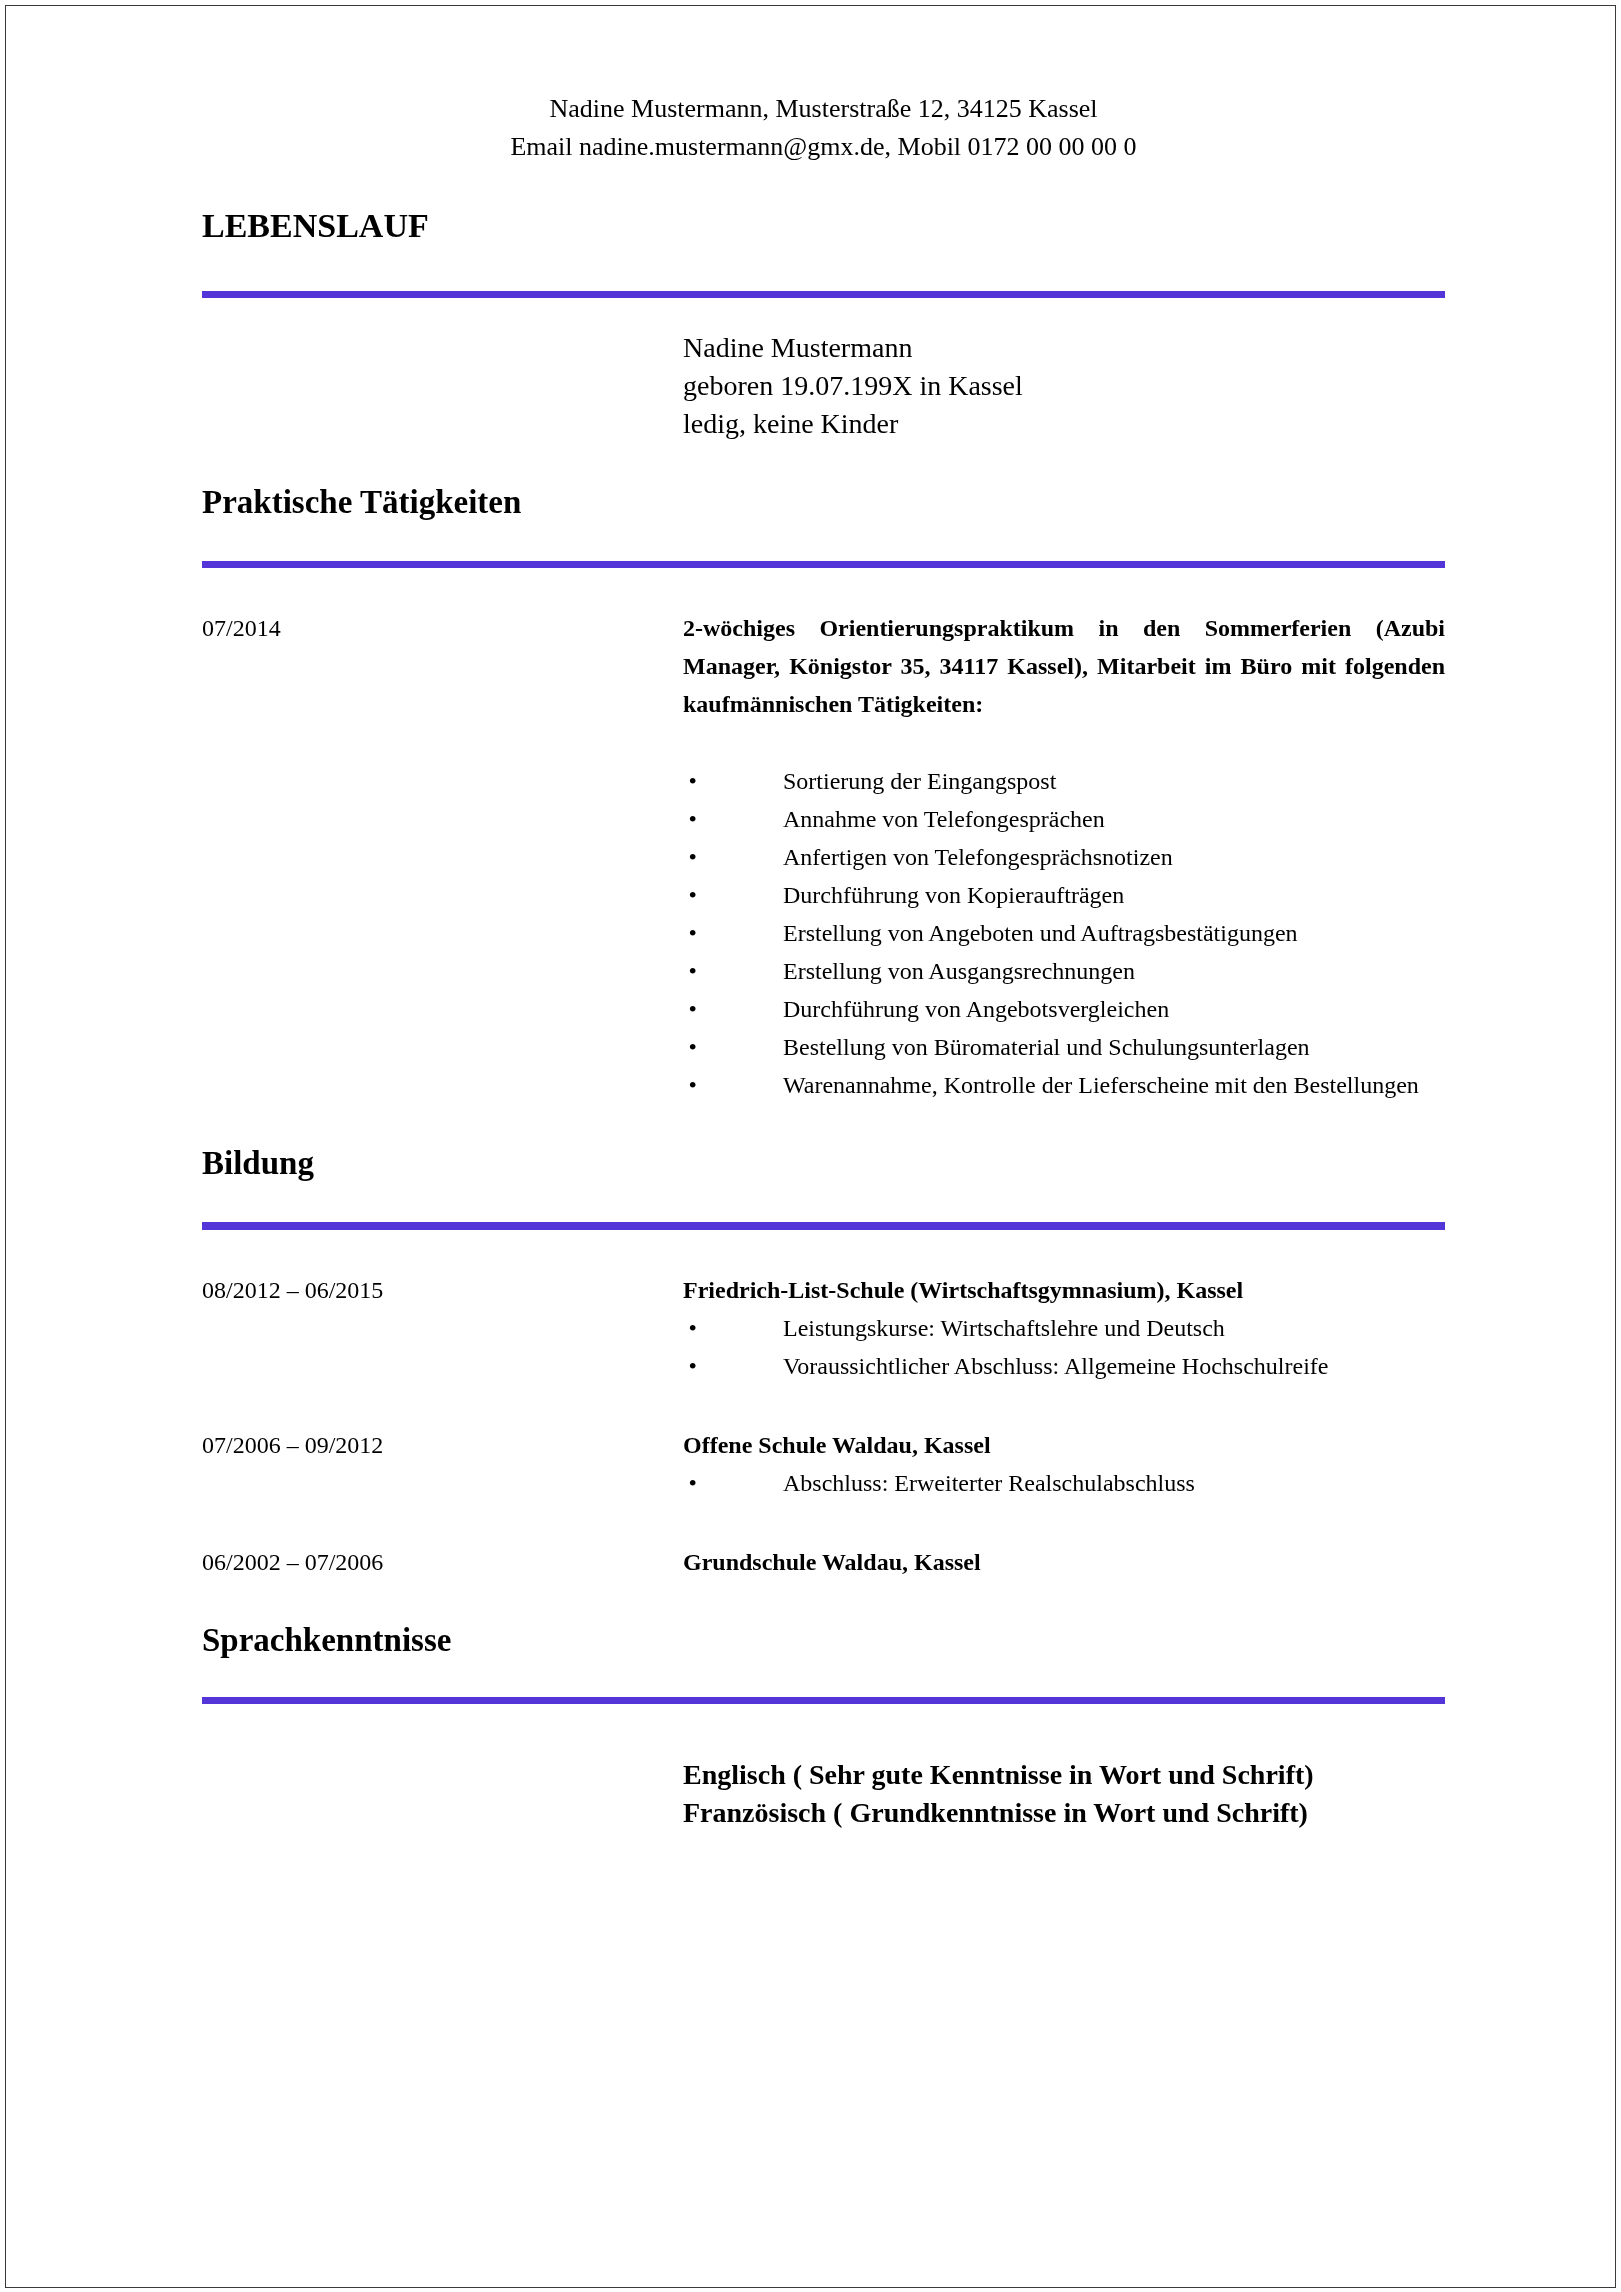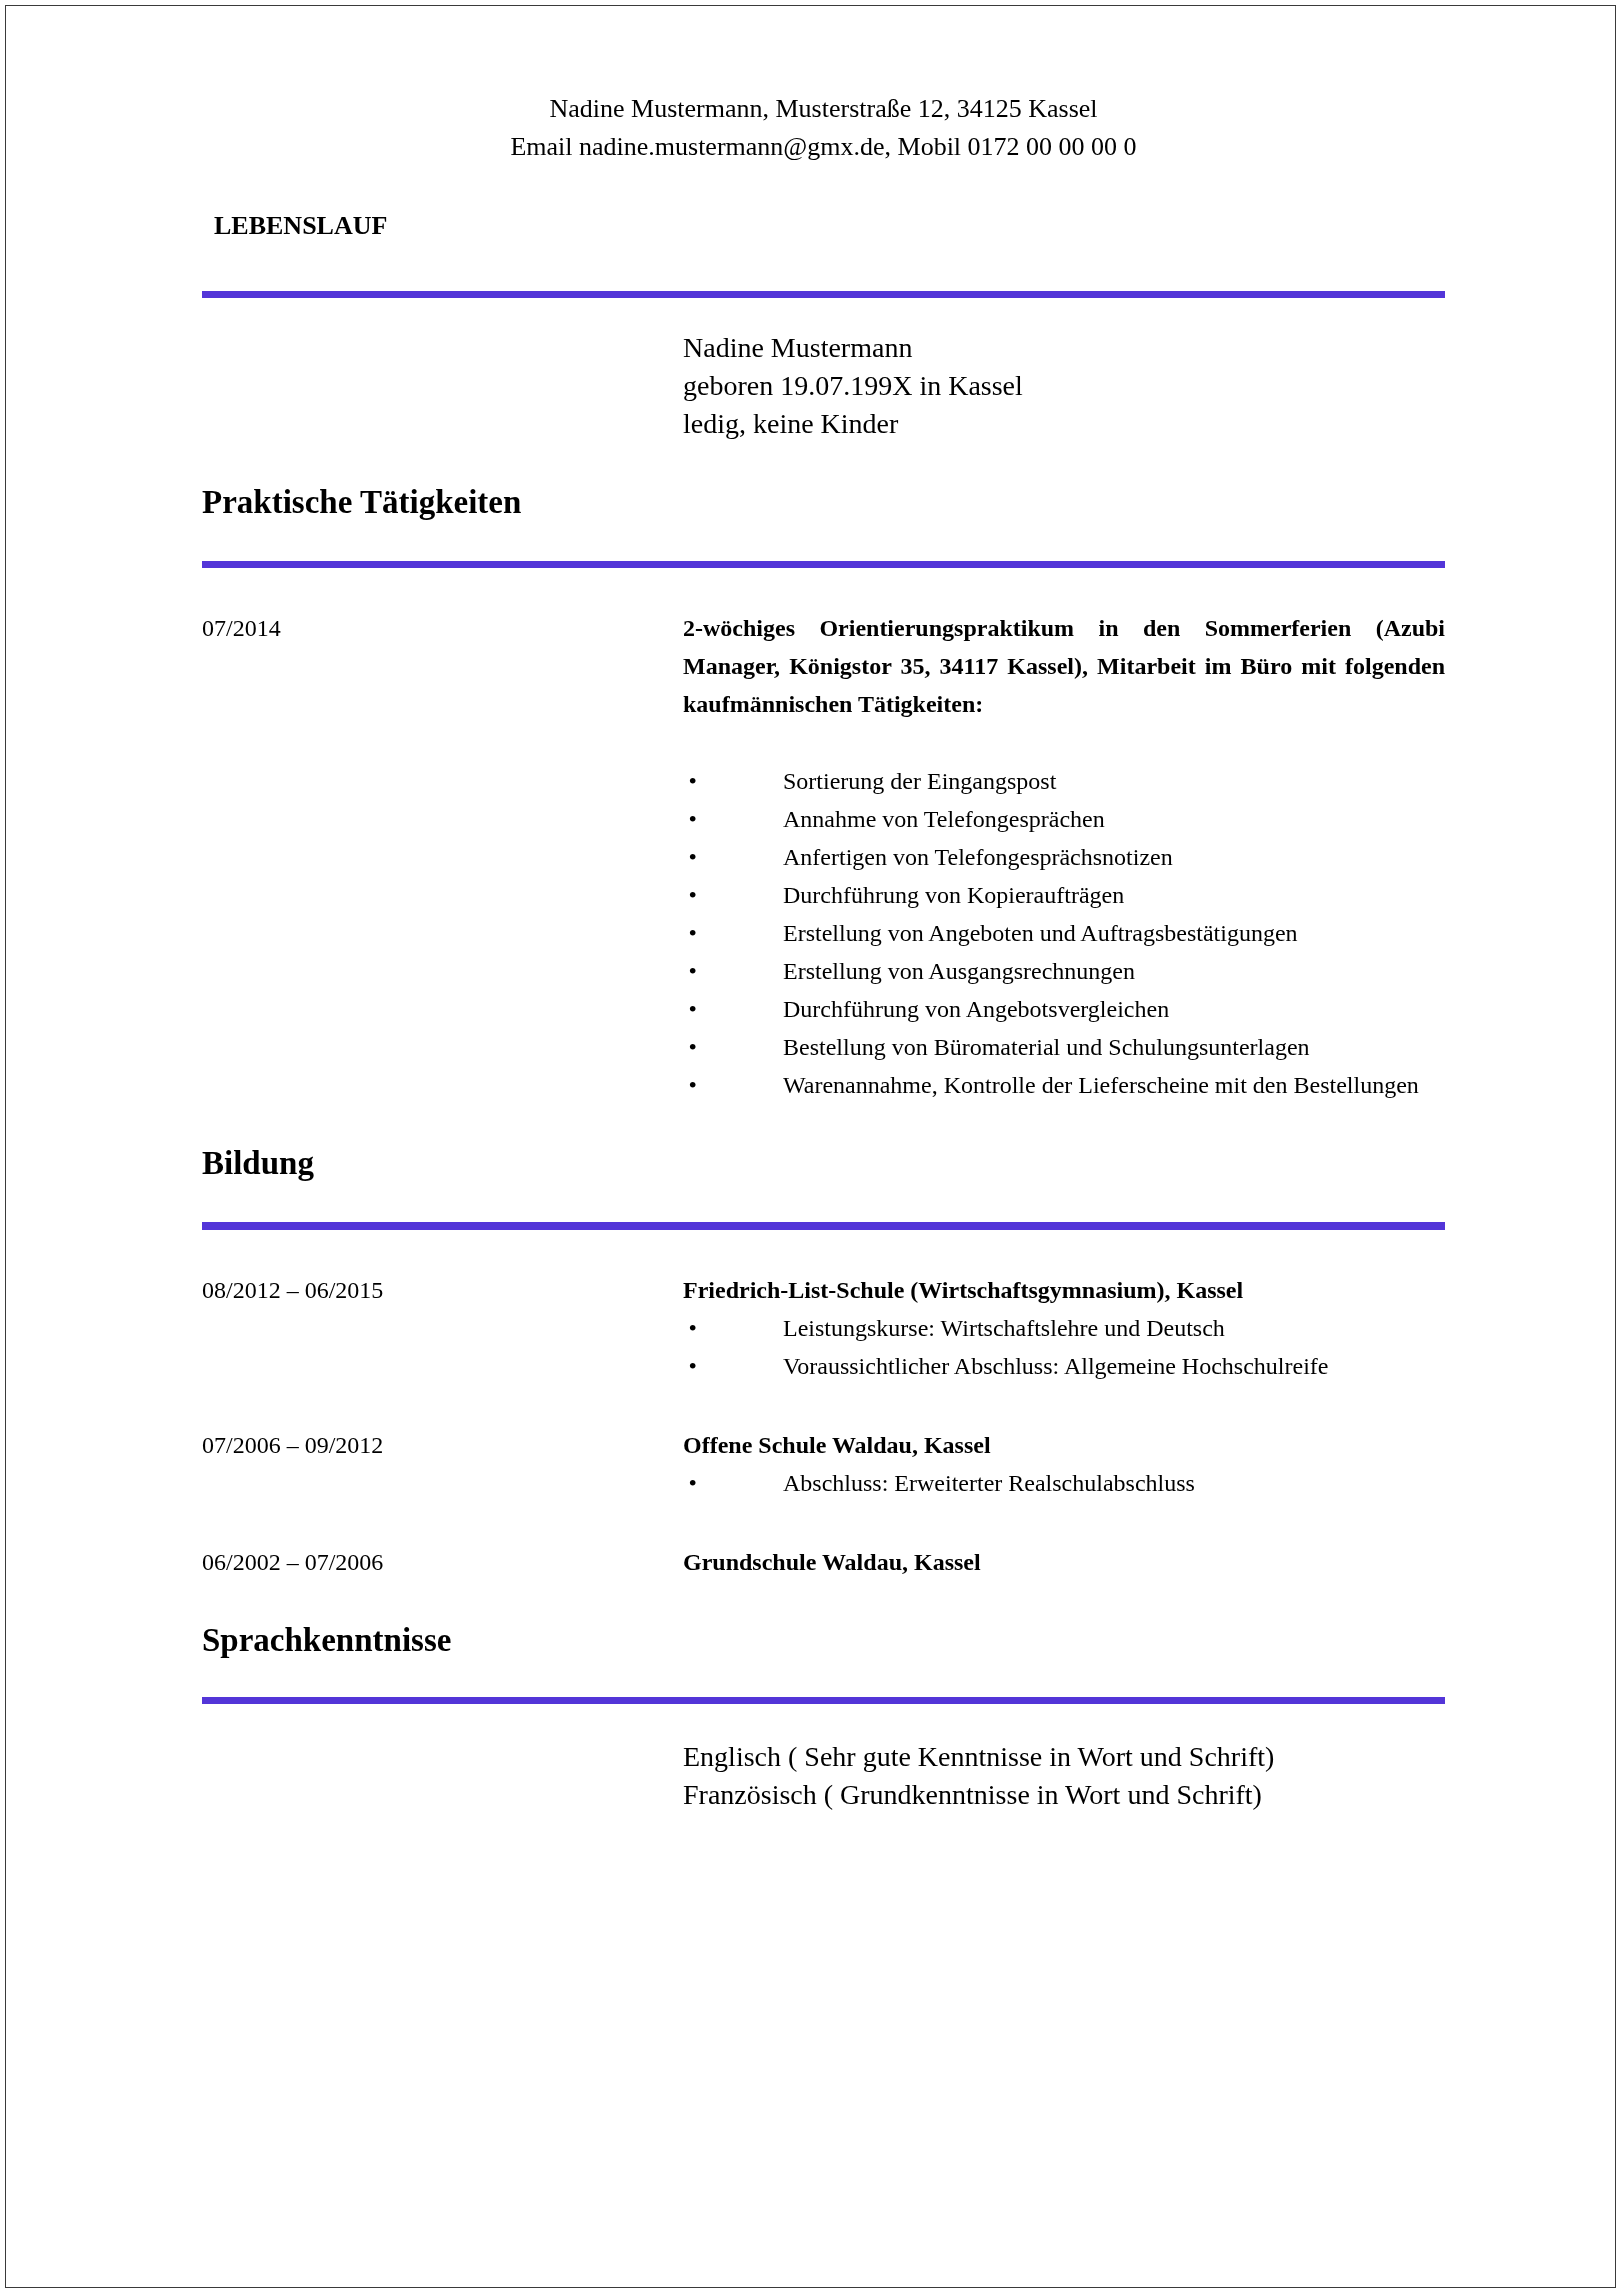--- a/index.html
+++ b/index.html
@@ -24,22 +24,22 @@
   .sheet{
     padding:90px 176px 15px 202px;
     width:100%;height:100%;
   }
   .doc-header{
     text-align:center;
     font-size:26px;
     line-height:38px;
   }
   h1{
-    margin:39px 0 0 12px;
-    font-size:26px;
+    margin:39px 0 0 0;
+    font-size:34px;
     line-height:41px;
     font-weight:bold;
   }
   h2{
     margin:39px 0 0 0;
     font-size:33px;
     line-height:41px;
     font-weight:bold;
   }
   .rule{
@@ -48,21 +48,21 @@
     margin-top:38px;
   }
   .rule-title{margin-top:45px;}
   .rule-lang{margin-top:36px;}
   .indent-block{
     margin-left:481px;
     font-size:28px;
     line-height:38px;
   }
   .personal{margin-top:31px;}
-  .lang-block{margin-top:34px;font-weight:normal;}
+  .lang-block{margin-top:52px;font-weight:bold;}
   .entry{
     display:flex;
     margin-top:41px;
     font-size:24px;
     line-height:38px;
   }
   .entry .date{
     width:481px;
     flex:0 0 481px;
   }

